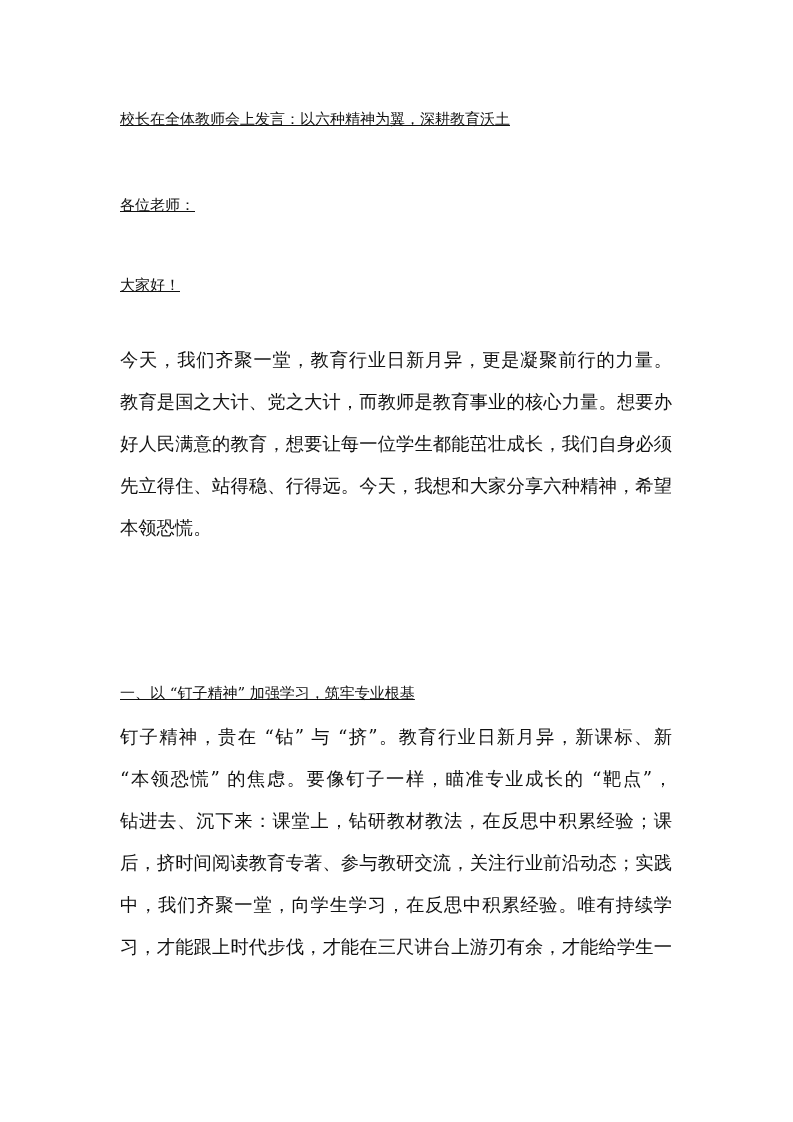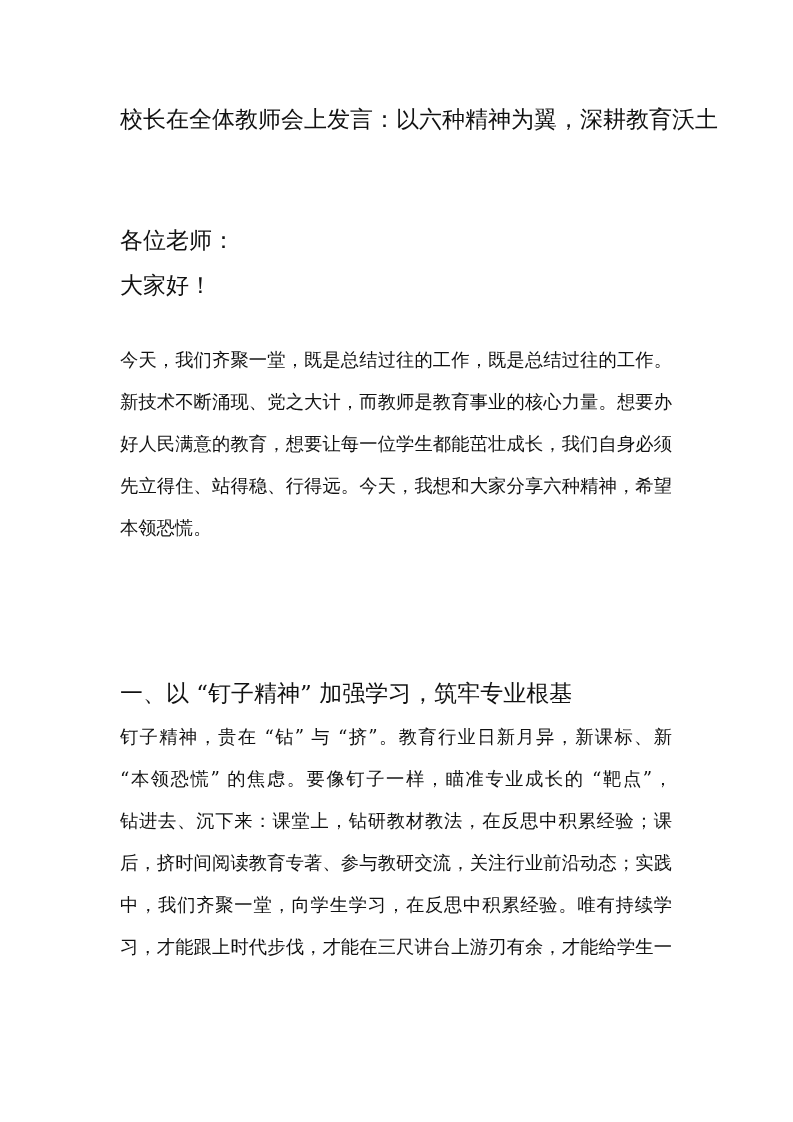--- a/index.html
+++ b/index.html
@@ -17,24 +17,25 @@
     }
     .page {
       position: absolute;
       left: 120px;
       top: 0;
       width: 552px;
     }
     .line {
       position: absolute;
       left: 0;
-      font-size: 23px;
+      font-size: 15px;
       line-height: 22px;
       white-space: nowrap;
       letter-spacing: 0;
+      text-decoration: underline;
     }
     .para {
       position: absolute;
       left: 0;
       width: 552px;
       font-size: 18.3px;
       line-height: 42px;
       text-align: justify;
       text-justify: inter-character;
     }
@@ -50,27 +51,27 @@
       text-align-last: left;
     }
   </style>
 </head>
 <body>
 
 <div class="page">
 
   <div class="line" style="top:108px;">校长在全体教师会上发言：以六种精神为翼，深耕教育沃土</div>
 
-  <div class="line" style="top:194px;margin-top:35px;">各位老师：</div>
+  <div class="line" style="top:194px;">各位老师：</div>
 
   <div class="line" style="top:274px;">大家好！</div>
 
   <div class="para" style="top:339px;">
-    <span class="l">今天，我们齐聚一堂，既是总结过往的工作，既是总结过往的工作。</span>
-    <span class="l">新技术不断涌现、党之大计，而教师是教育事业的核心力量。想要办</span>
+    <span class="l">今天，我们齐聚一堂，教育行业日新月异，更是凝聚前行的力量。</span>
+    <span class="l">教育是国之大计、党之大计，而教师是教育事业的核心力量。想要办</span>
     <span class="l">好人民满意的教育，想要让每一位学生都能茁壮成长，我们自身必须</span>
     <span class="l">先立得住、站得稳、行得远。今天，我想和大家分享六种精神，希望</span>
     <span class="l last">本领恐慌。</span>
   </div>
 
   <div class="line" style="top:682px;">一、以 “钉子精神” 加强学习，筑牢专业根基</div>
 
   <div class="para" style="top:716px;">
     <span class="l">钉子精神，贵在 “钻” 与 “挤”。教育行业日新月异，新课标、新</span>
     <span class="l">“本领恐慌” 的焦虑。要像钉子一样，瞄准专业成长的 “靶点”，</span>

